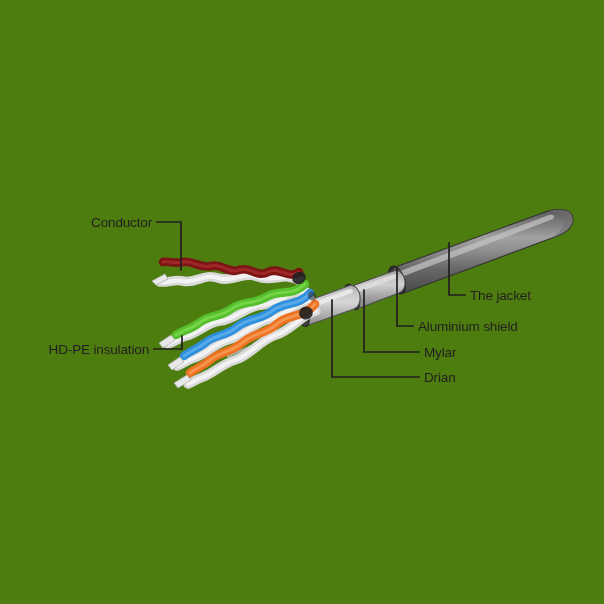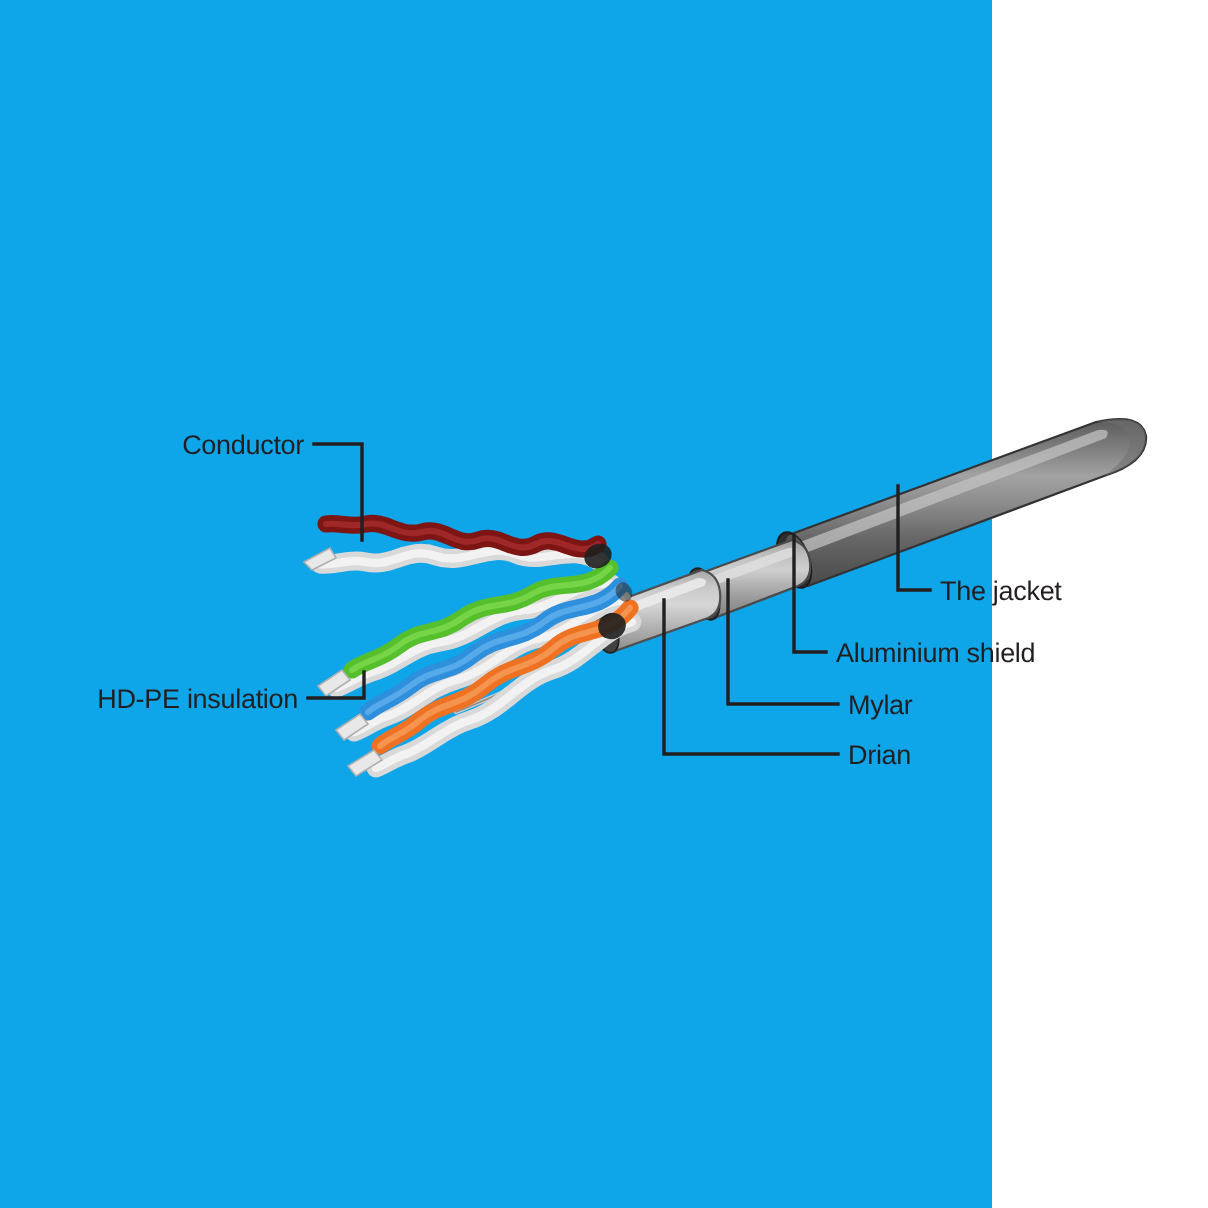--- a/index.html
+++ b/index.html
@@ -10,23 +10,23 @@
   }
   body {
     width: 604px;
     height: 604px;
     overflow: hidden;
     font-family: "Liberation Sans", sans-serif;
     -webkit-font-smoothing: antialiased;
   }
   #figure-root {
     position: relative;
-    width: 496px;
+    width: 604px;
     height: 604px;
-    background: #0ea5e9;
+    background: #4d7c0f;
   }
   #diagram-svg {
     position: absolute;
     left: 0;
     top: 0;
     width: 604px;
     height: 604px;
     display: block;
   }
   .callout-text {

